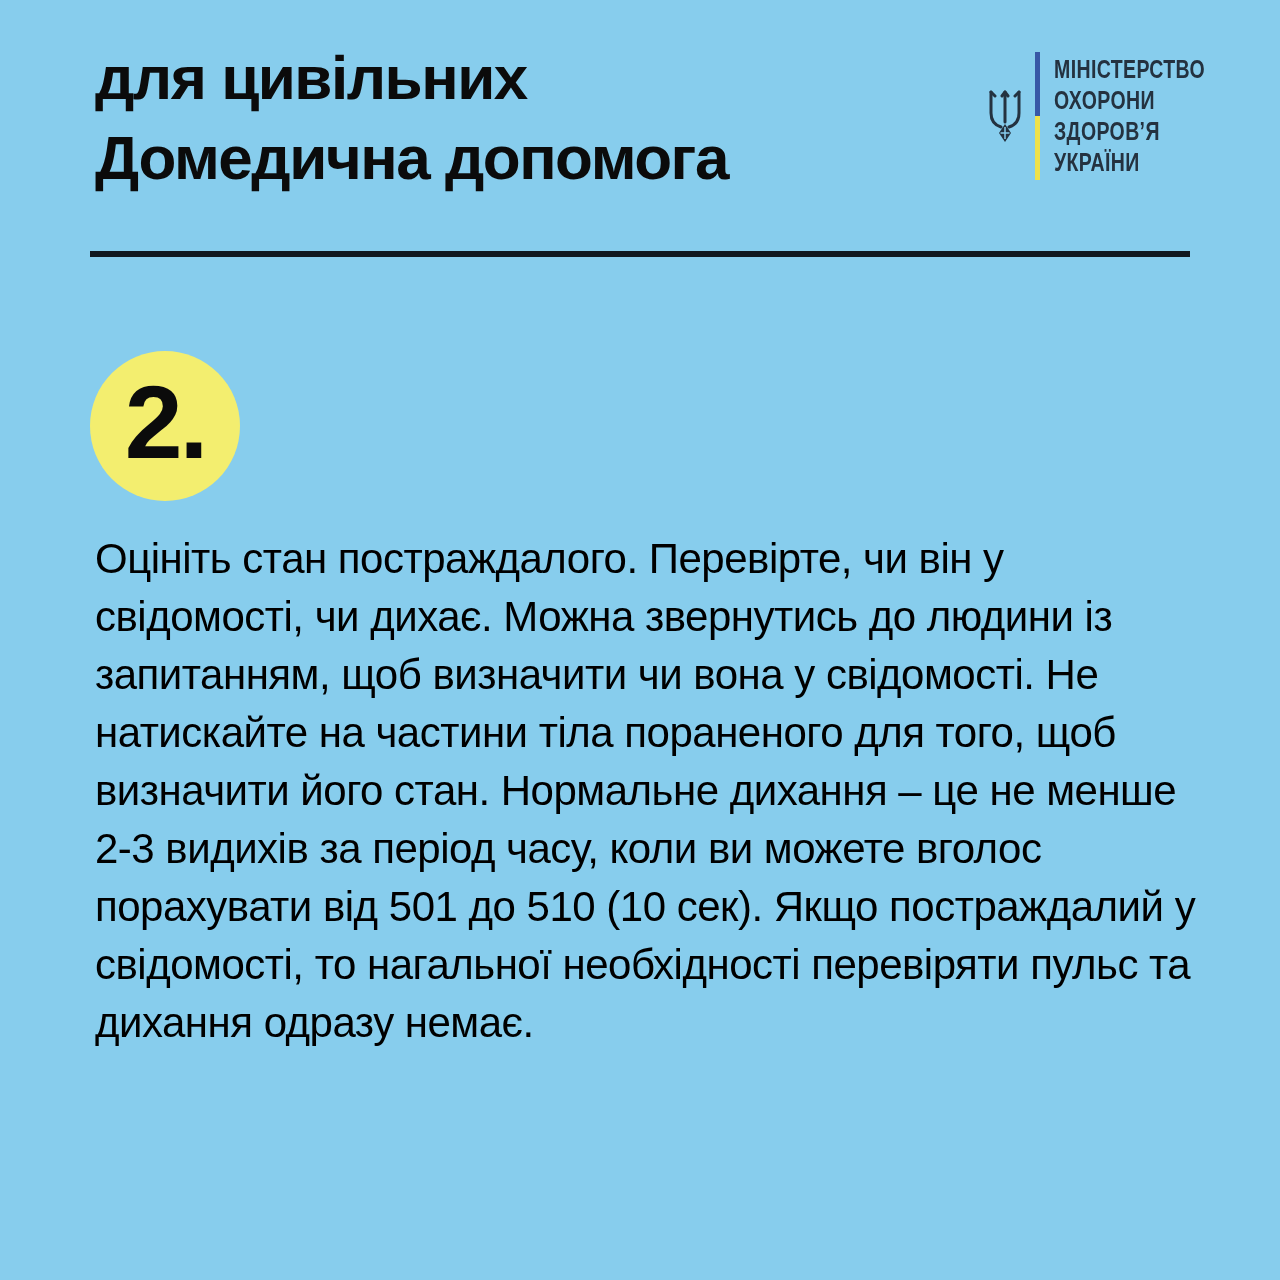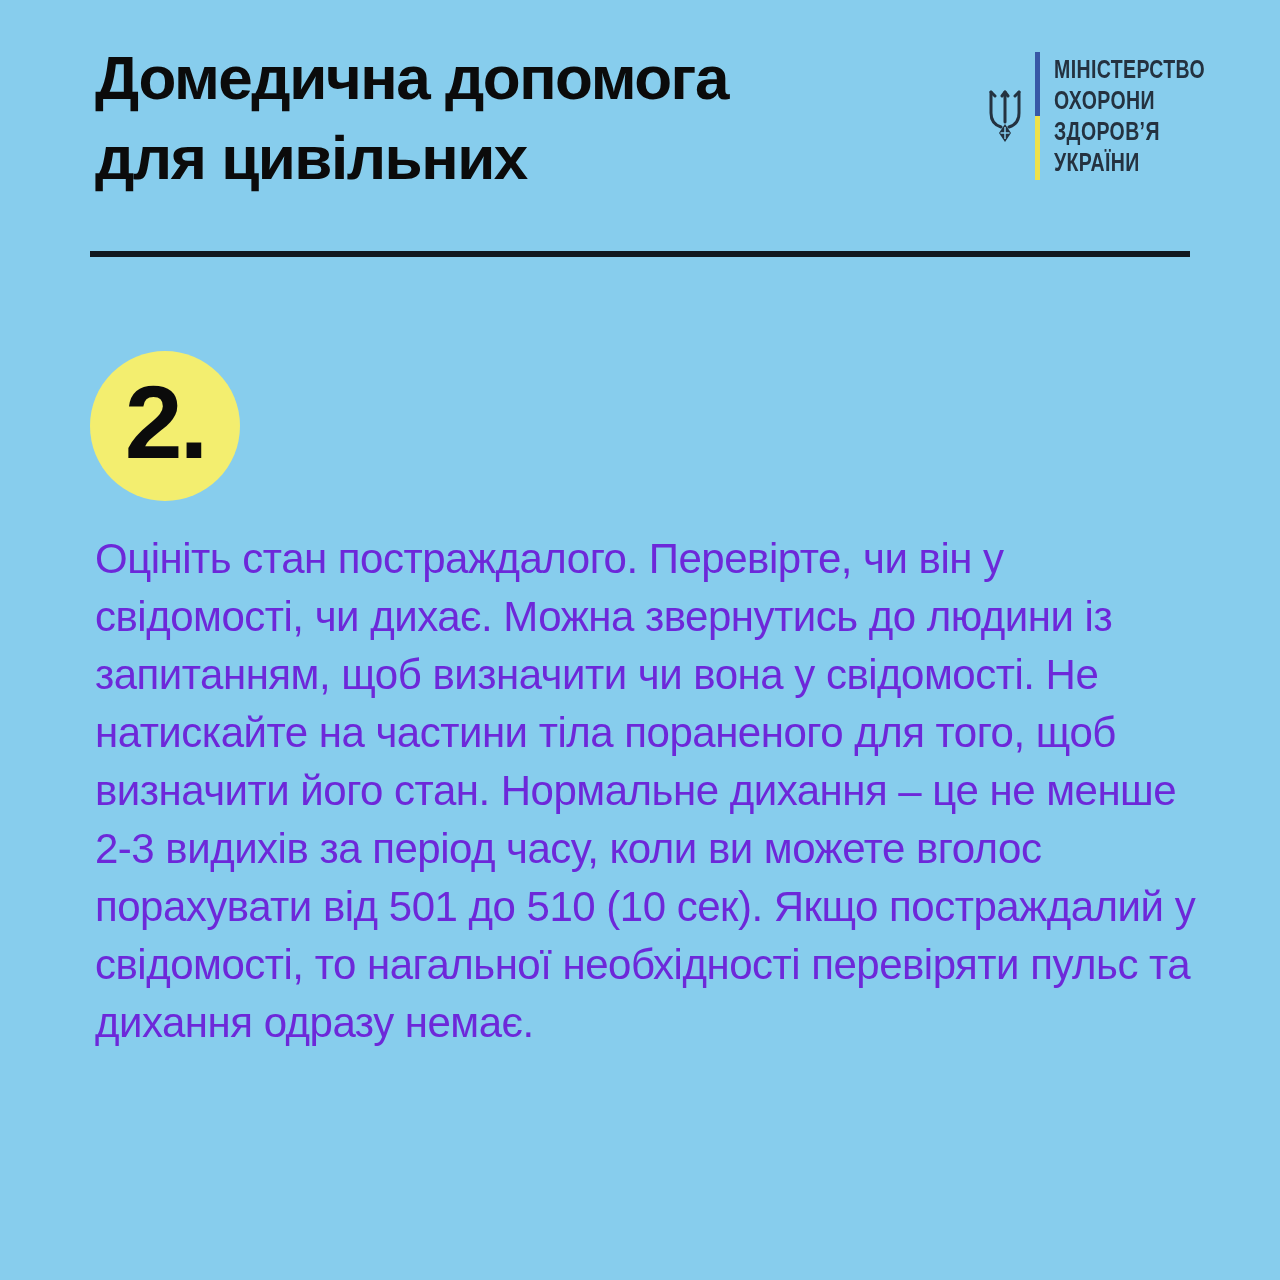--- a/index.html
+++ b/index.html
@@ -75,33 +75,33 @@
     line-height: 1;
     padding-bottom: 8px;
   }
 
   
   .body-text {
     position: absolute;
     left: 95px; top: 530px;
     width: 1105px;
     font-size: 42px;
-    color: #6d28d9;
+    color: #000000;
     line-height: 58px;
     letter-spacing: -0.5px;
   }
 </style>
 </head>
 <body>
 
 <div class="card">
 
   <div class="title">
+    <div>для цивільних</div>
     <div>Домедична допомога</div>
-    <div>для цивільних</div>
   </div>
 
   <div class="logo">
     <svg class="tryzub" viewBox="0 0 40 56" xmlns="http://www.w3.org/2000/svg">
       <g fill="none" stroke="#243240" stroke-width="3" stroke-linecap="round" stroke-linejoin="round">
         <path d="M6 3 v21 q0 11 10 14"></path>
         <path d="M34 3 v21 q0 11 -10 14"></path>
         <path d="M20 3 v30"></path>
         <path d="M6 3 l4 4 M34 3 l-4 4 M20 3 l-3 4 M20 3 l3 4"></path>
       </g>

